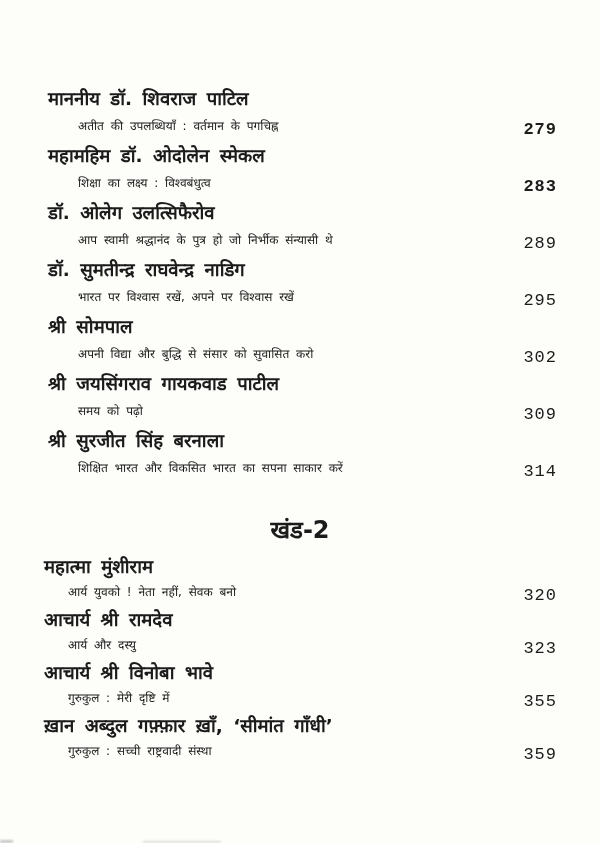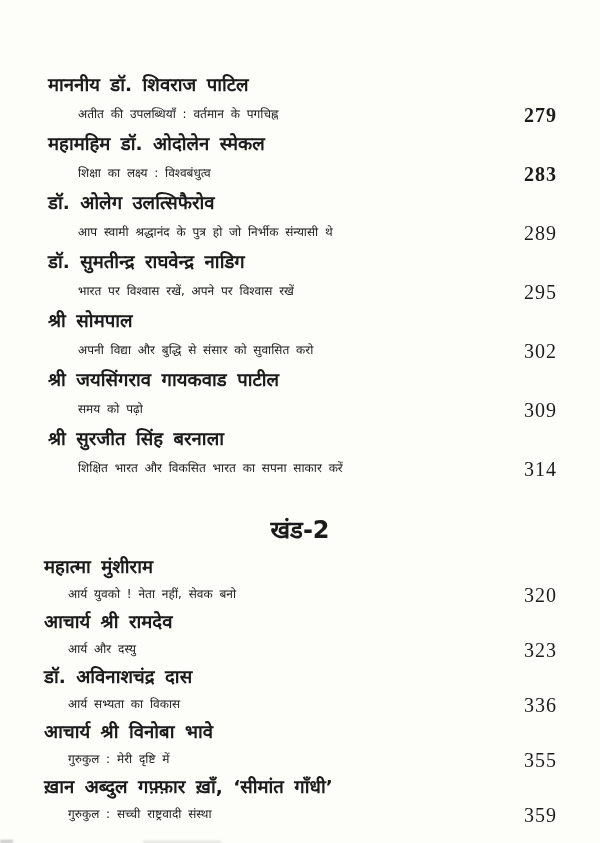--- a/index.html
+++ b/index.html
@@ -17,21 +17,21 @@
   .page {
     position: relative;
     width: 600px;
     height: 843px;
     background: var(--bg);
     color: var(--ink);
     overflow: hidden;
   }
   .toc {
     position: absolute;
-    top: 72px;
+    top: 86px;
     left: 0;
     width: 600px;
   }
   .section { width: 100%; }
   .section-1 { padding-left: 48px; padding-right: 43px; }
   .section-2 { padding-left: 44px; padding-right: 43px; }
 
   .entry { margin-bottom: 3px; }
   .section-2 .entry { margin-bottom: 2px; }
 
@@ -53,22 +53,22 @@
   .entry-title {
     padding-left: 30px;
     font-size: 12px;
     word-spacing: 3px;
     white-space: nowrap;
   }
   .section-2 .entry-title { padding-left: 24px; }
 
   .entry-page {
     margin-left: auto;
-    font-family: Liberation Serif, serif;
-    font-size: 20px;
+    font-family: Liberation Mono, monospace;
+    font-size: 17px;
     letter-spacing: 1px;
     transform: translateY(4px);
   }
   .entry-page.bold { font-weight: 700; }
 
   .section-heading {
     margin: 34px 0 10px 0;
     text-align: center;
     font-weight: 700;
     font-size: 24px;
@@ -161,27 +161,20 @@
   </div>
 
   <div class="entry">
     <div class="entry-name">आचार्य श्री रामदेव</div>
     <div class="entry-line">
       <span class="entry-title">आर्य और दस्यु</span>
       <span class="entry-page">323</span>
     </div>
   </div>
 
-  <div class="entry">
-    <div class="entry-name">डॉ. अविनाशचंद्र दास</div>
-    <div class="entry-line">
-      <span class="entry-title">आर्य सभ्यता का विकास</span>
-      <span class="entry-page">336</span>
-    </div>
-  </div>
 
   <div class="entry">
     <div class="entry-name">आचार्य श्री विनोबा भावे</div>
     <div class="entry-line">
       <span class="entry-title">गुरुकुल : मेरी दृष्टि में</span>
       <span class="entry-page">355</span>
     </div>
   </div>
 
   <div class="entry">

